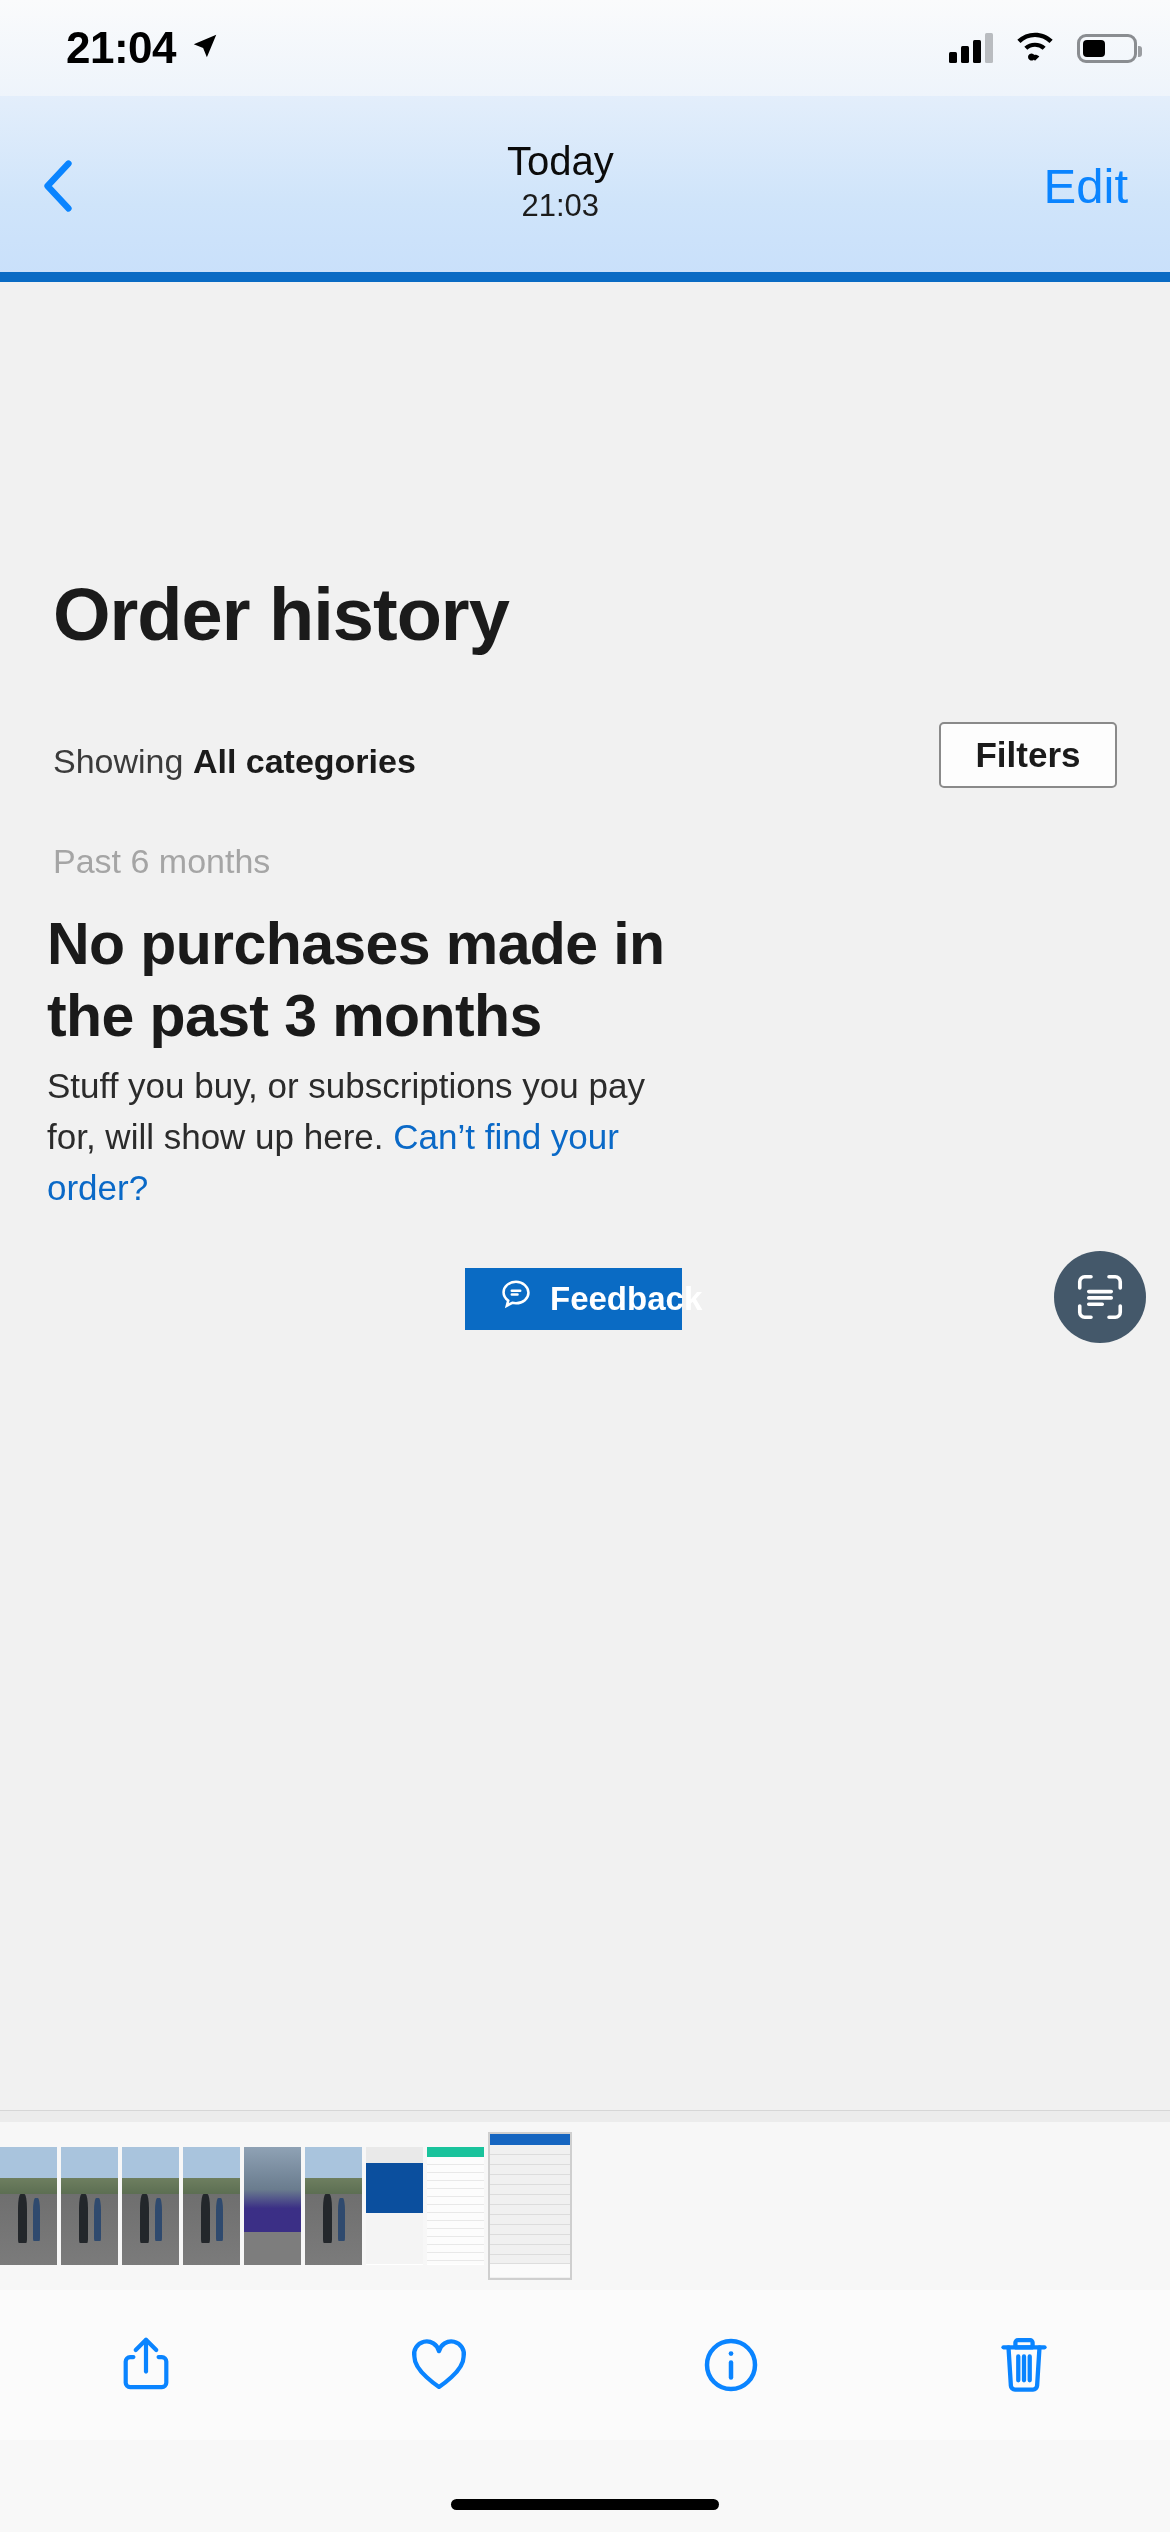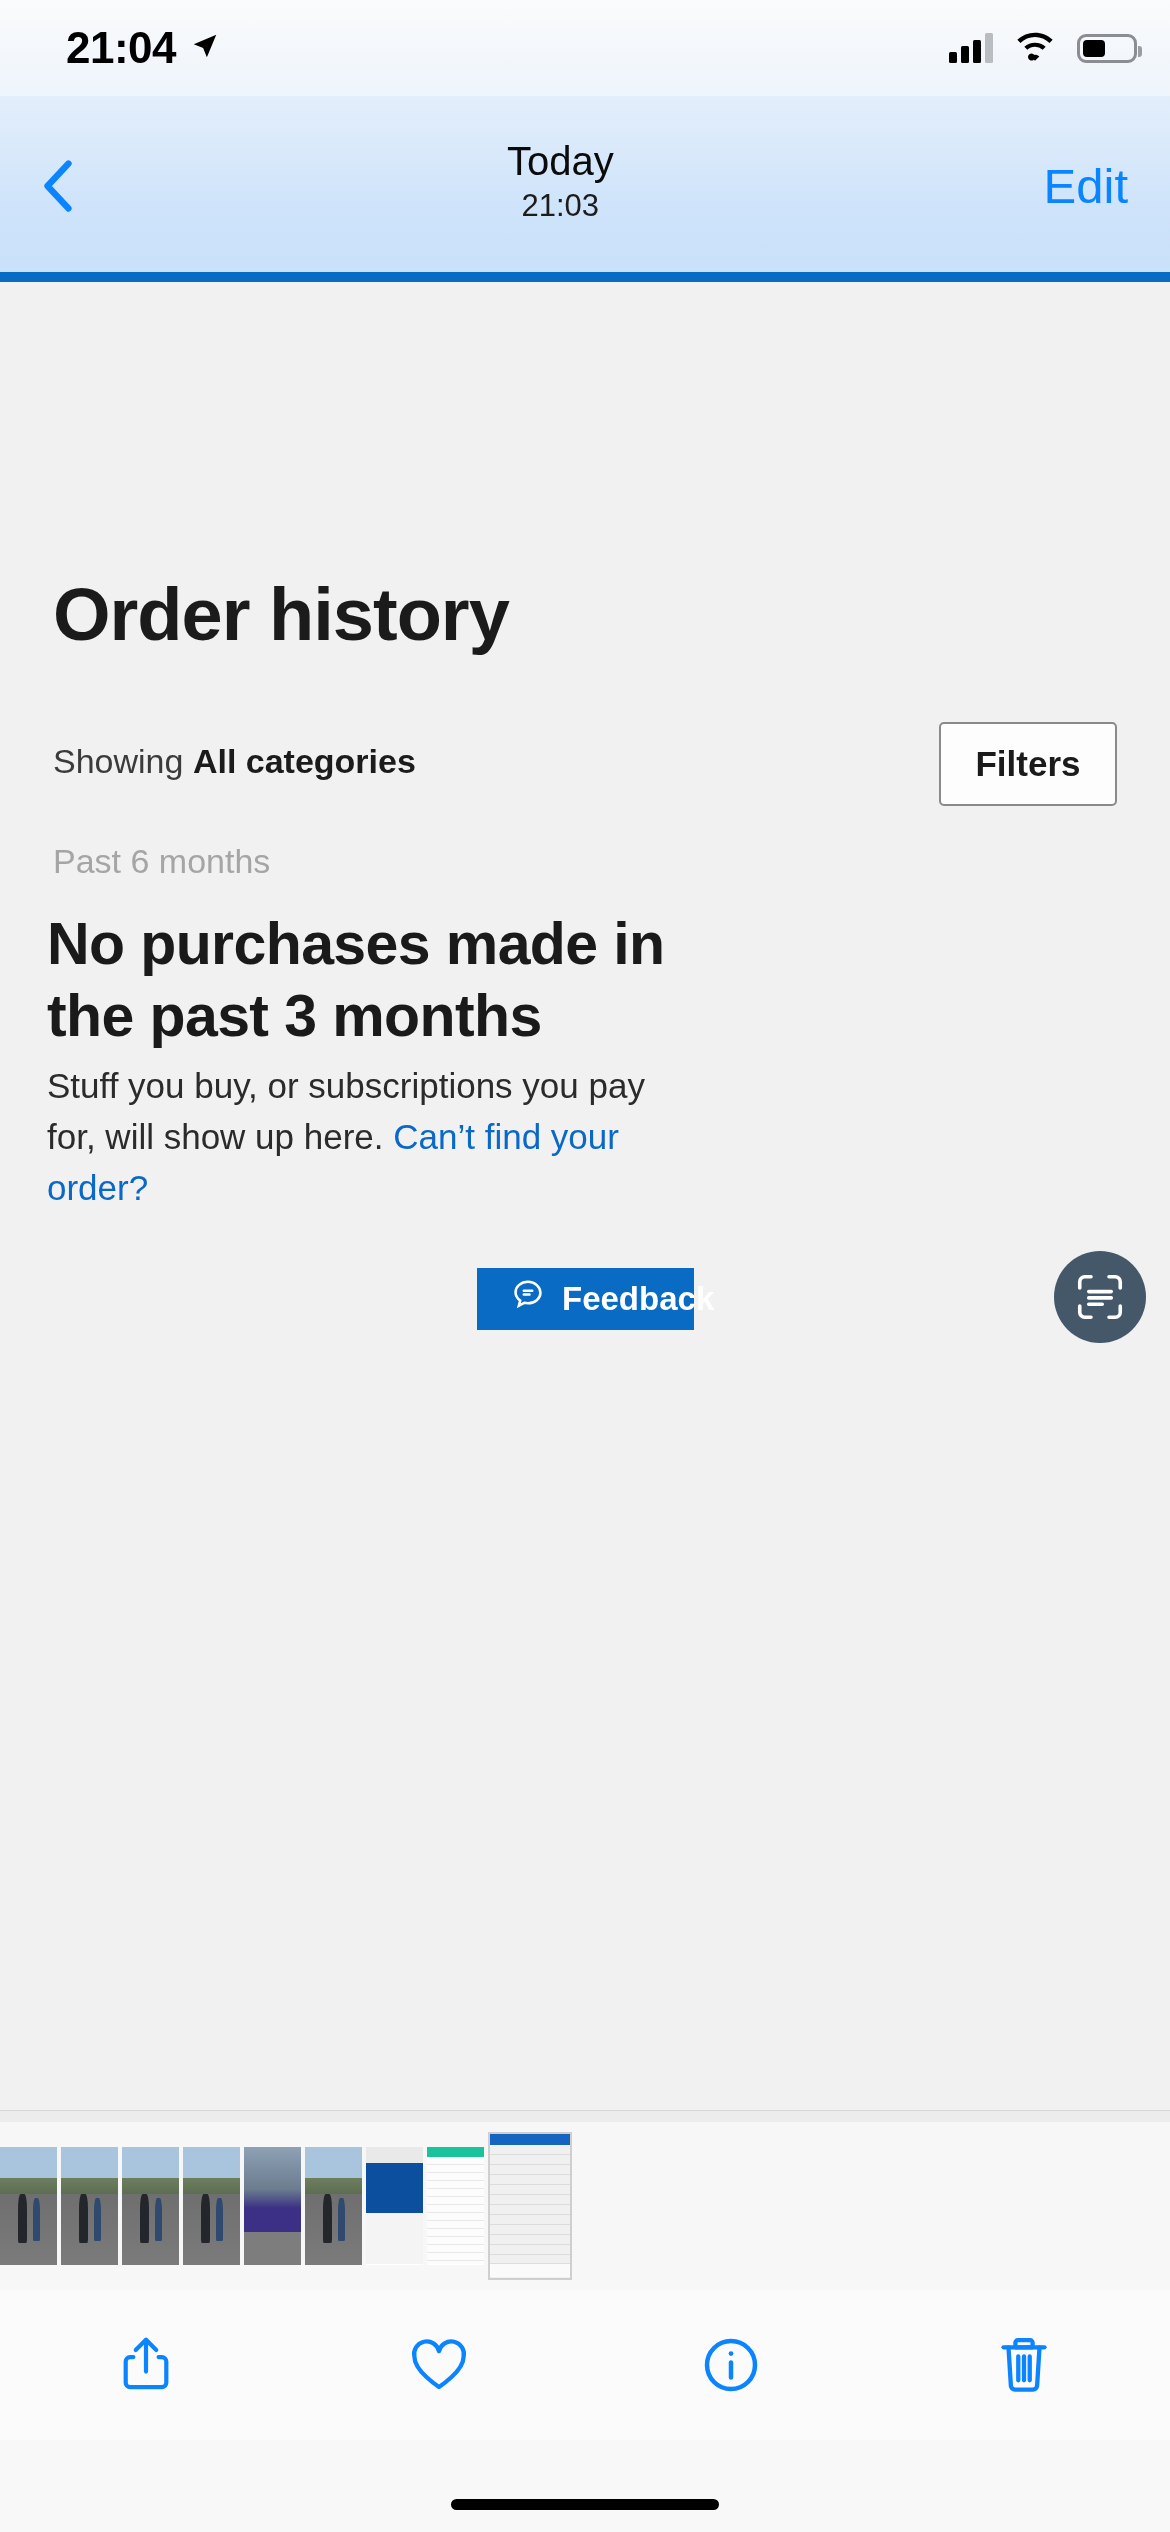--- a/index.html
+++ b/index.html
@@ -78,21 +78,21 @@
   .filter-row {
     position:absolute; left:53px; top:440px; width:1064px; height:84px;
   }
   .showing {
     position:absolute; left:0; top:20px;
     font-size:34px; color:#3b3b3b;
   }
   .showing b { font-weight:700; color:#1b1b1b; }
   .filters-btn {
     position:absolute; right:0; top:0;
-    width:178px; height:84px;
+    width:178px; height:66px;
     background:#fdfdfd; border:2px solid #8a8a8a; border-radius:5px;
     display:flex; align-items:center; justify-content:center;
     font-size:35px; font-weight:600; color:#1b1b1b;
   }
 
   .past-label {
     position:absolute; left:53px; top:560px;
     font-size:34px; color:#a5a5a5;
   }
 
@@ -115,21 +115,21 @@
     font-size:34px; font-weight:600; color:#ffffff;
   }
 
   
   .feedback-btn {
     position:absolute; left:465px; top:986px;
     width:217px; height:62px;
     background:#0a6bc4;
     display:flex; align-items:center; gap:16px;
     padding-left:33px;
-    font-size:33px; font-weight:600; color:#fff;margin-left:12px;
+    font-size:33px; font-weight:600; color:#fff;
   }
   .fab-scan {
     position:absolute; right:24px; top:969px;
     width:92px; height:92px; border-radius:50%;
     background:#44586a;
     display:flex; align-items:center; justify-content:center;
   }
 
   
   .thumbstrip {

